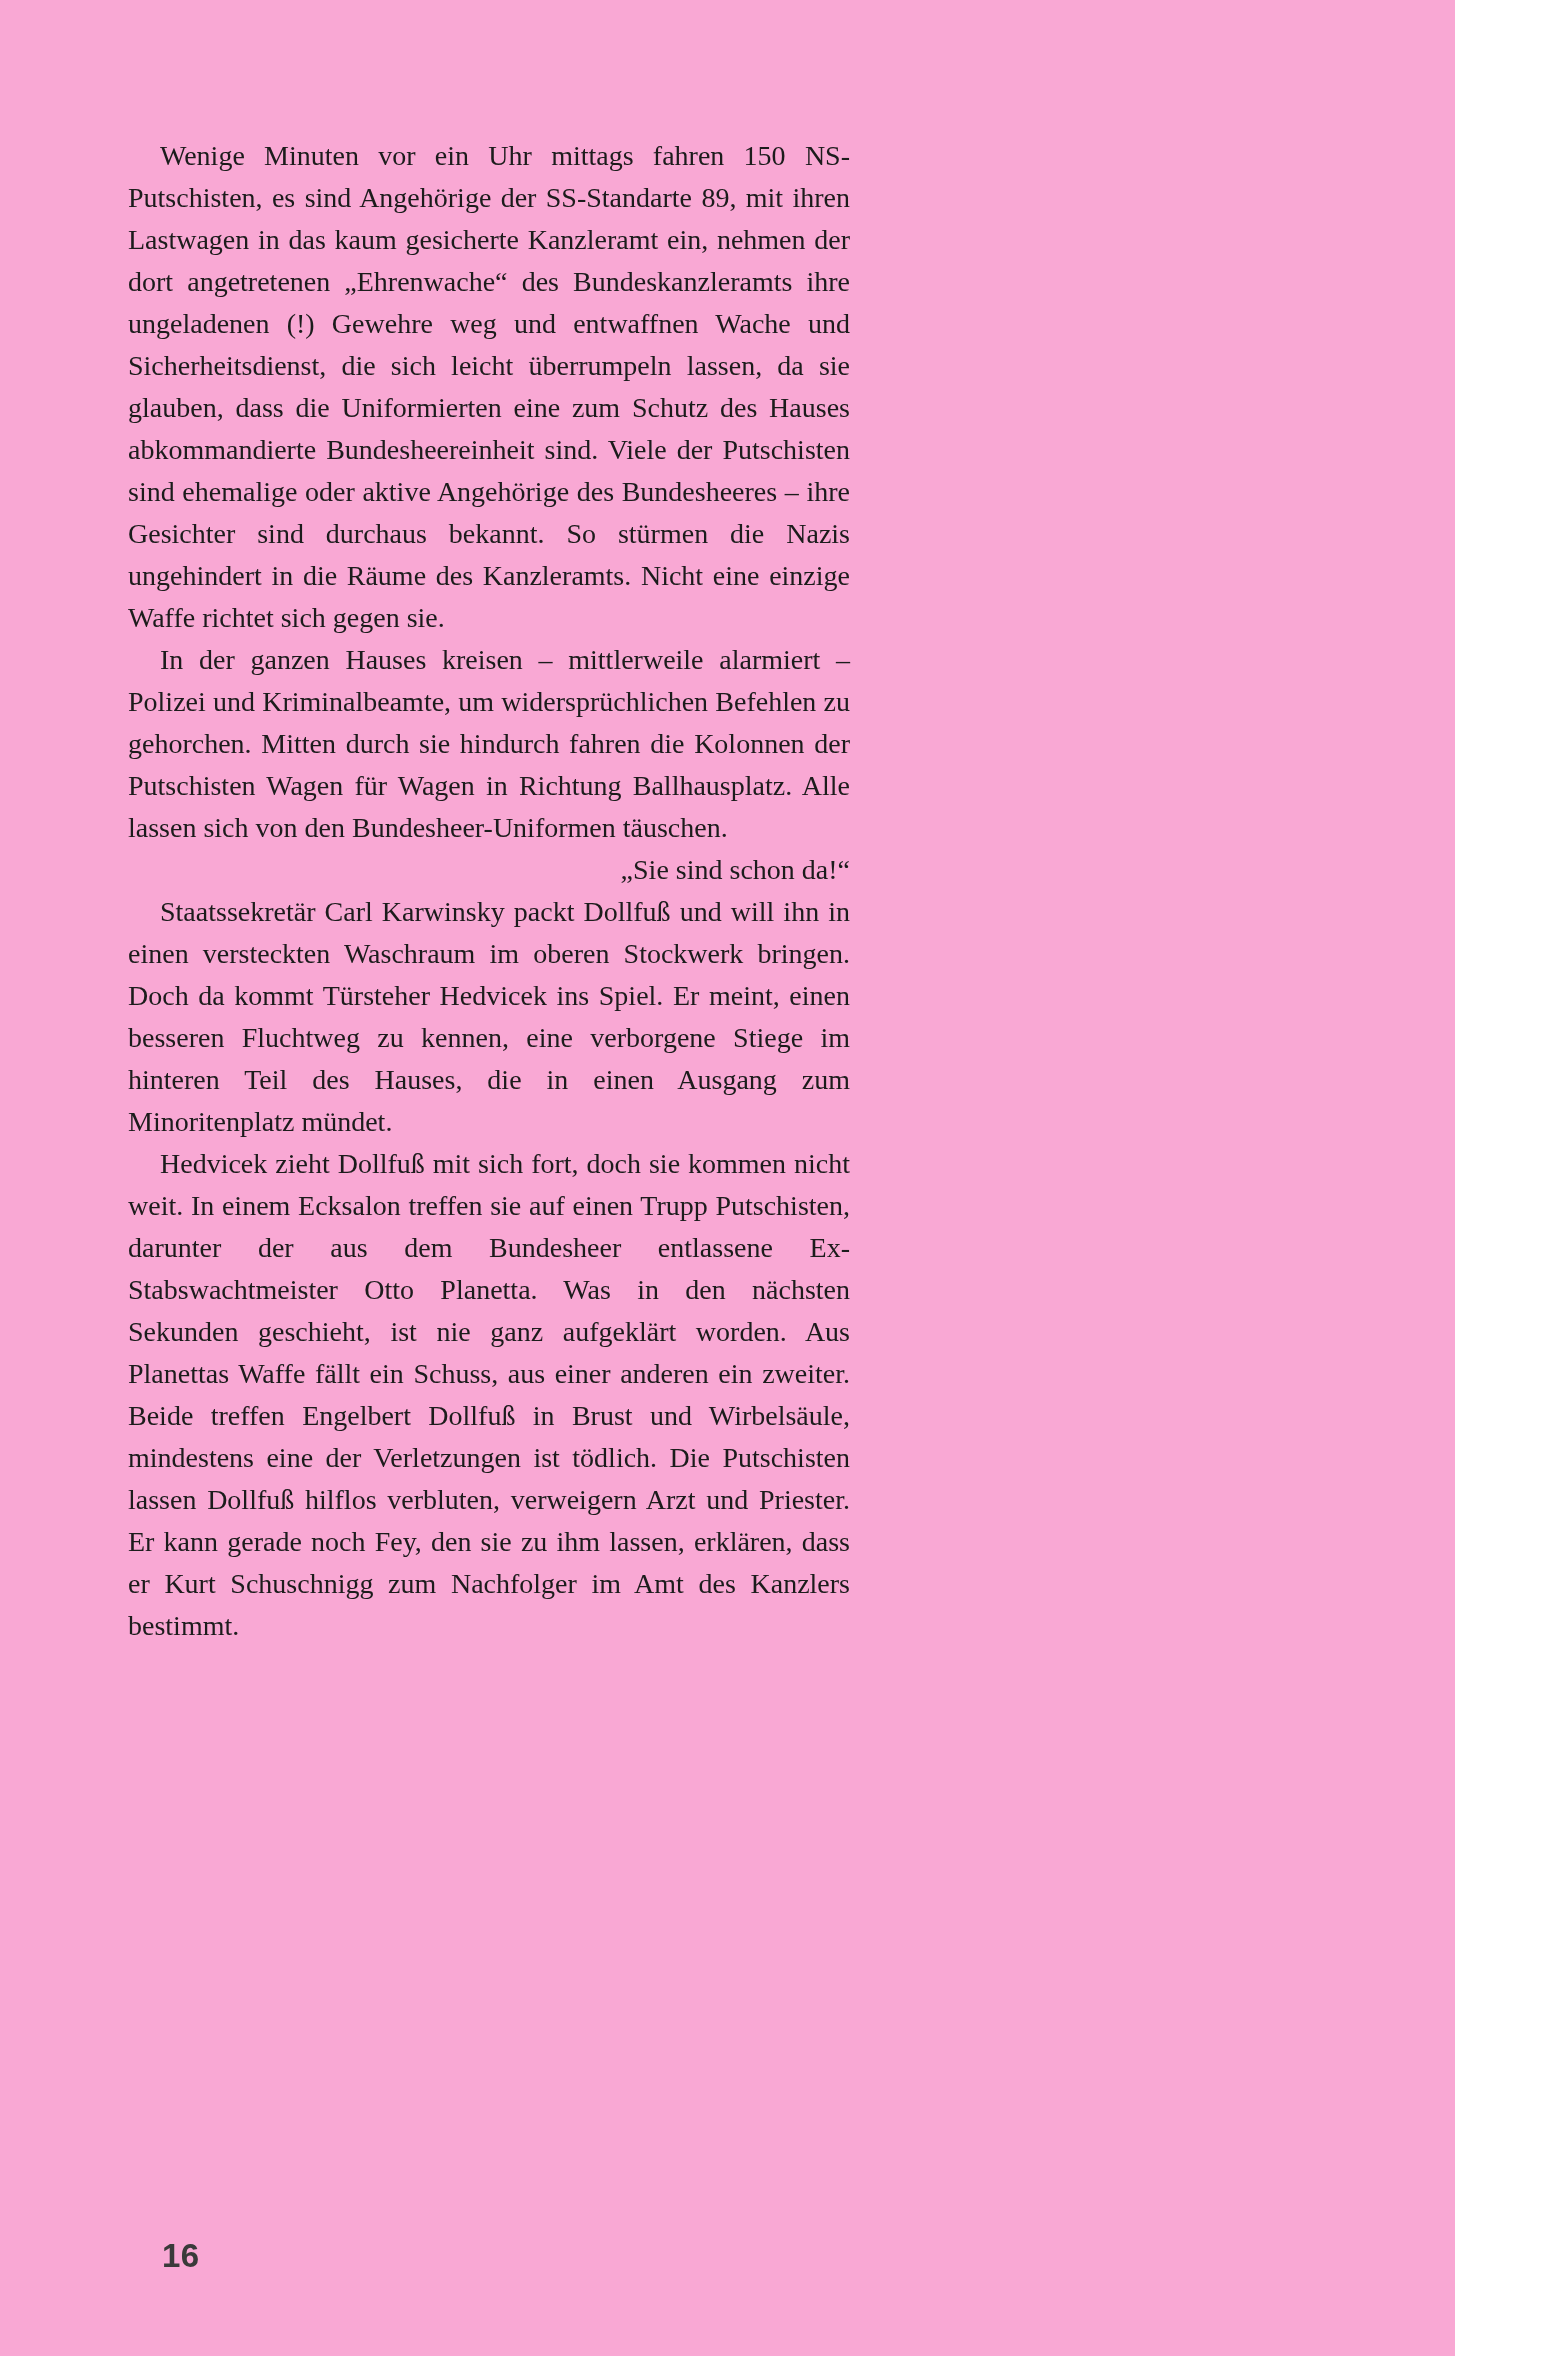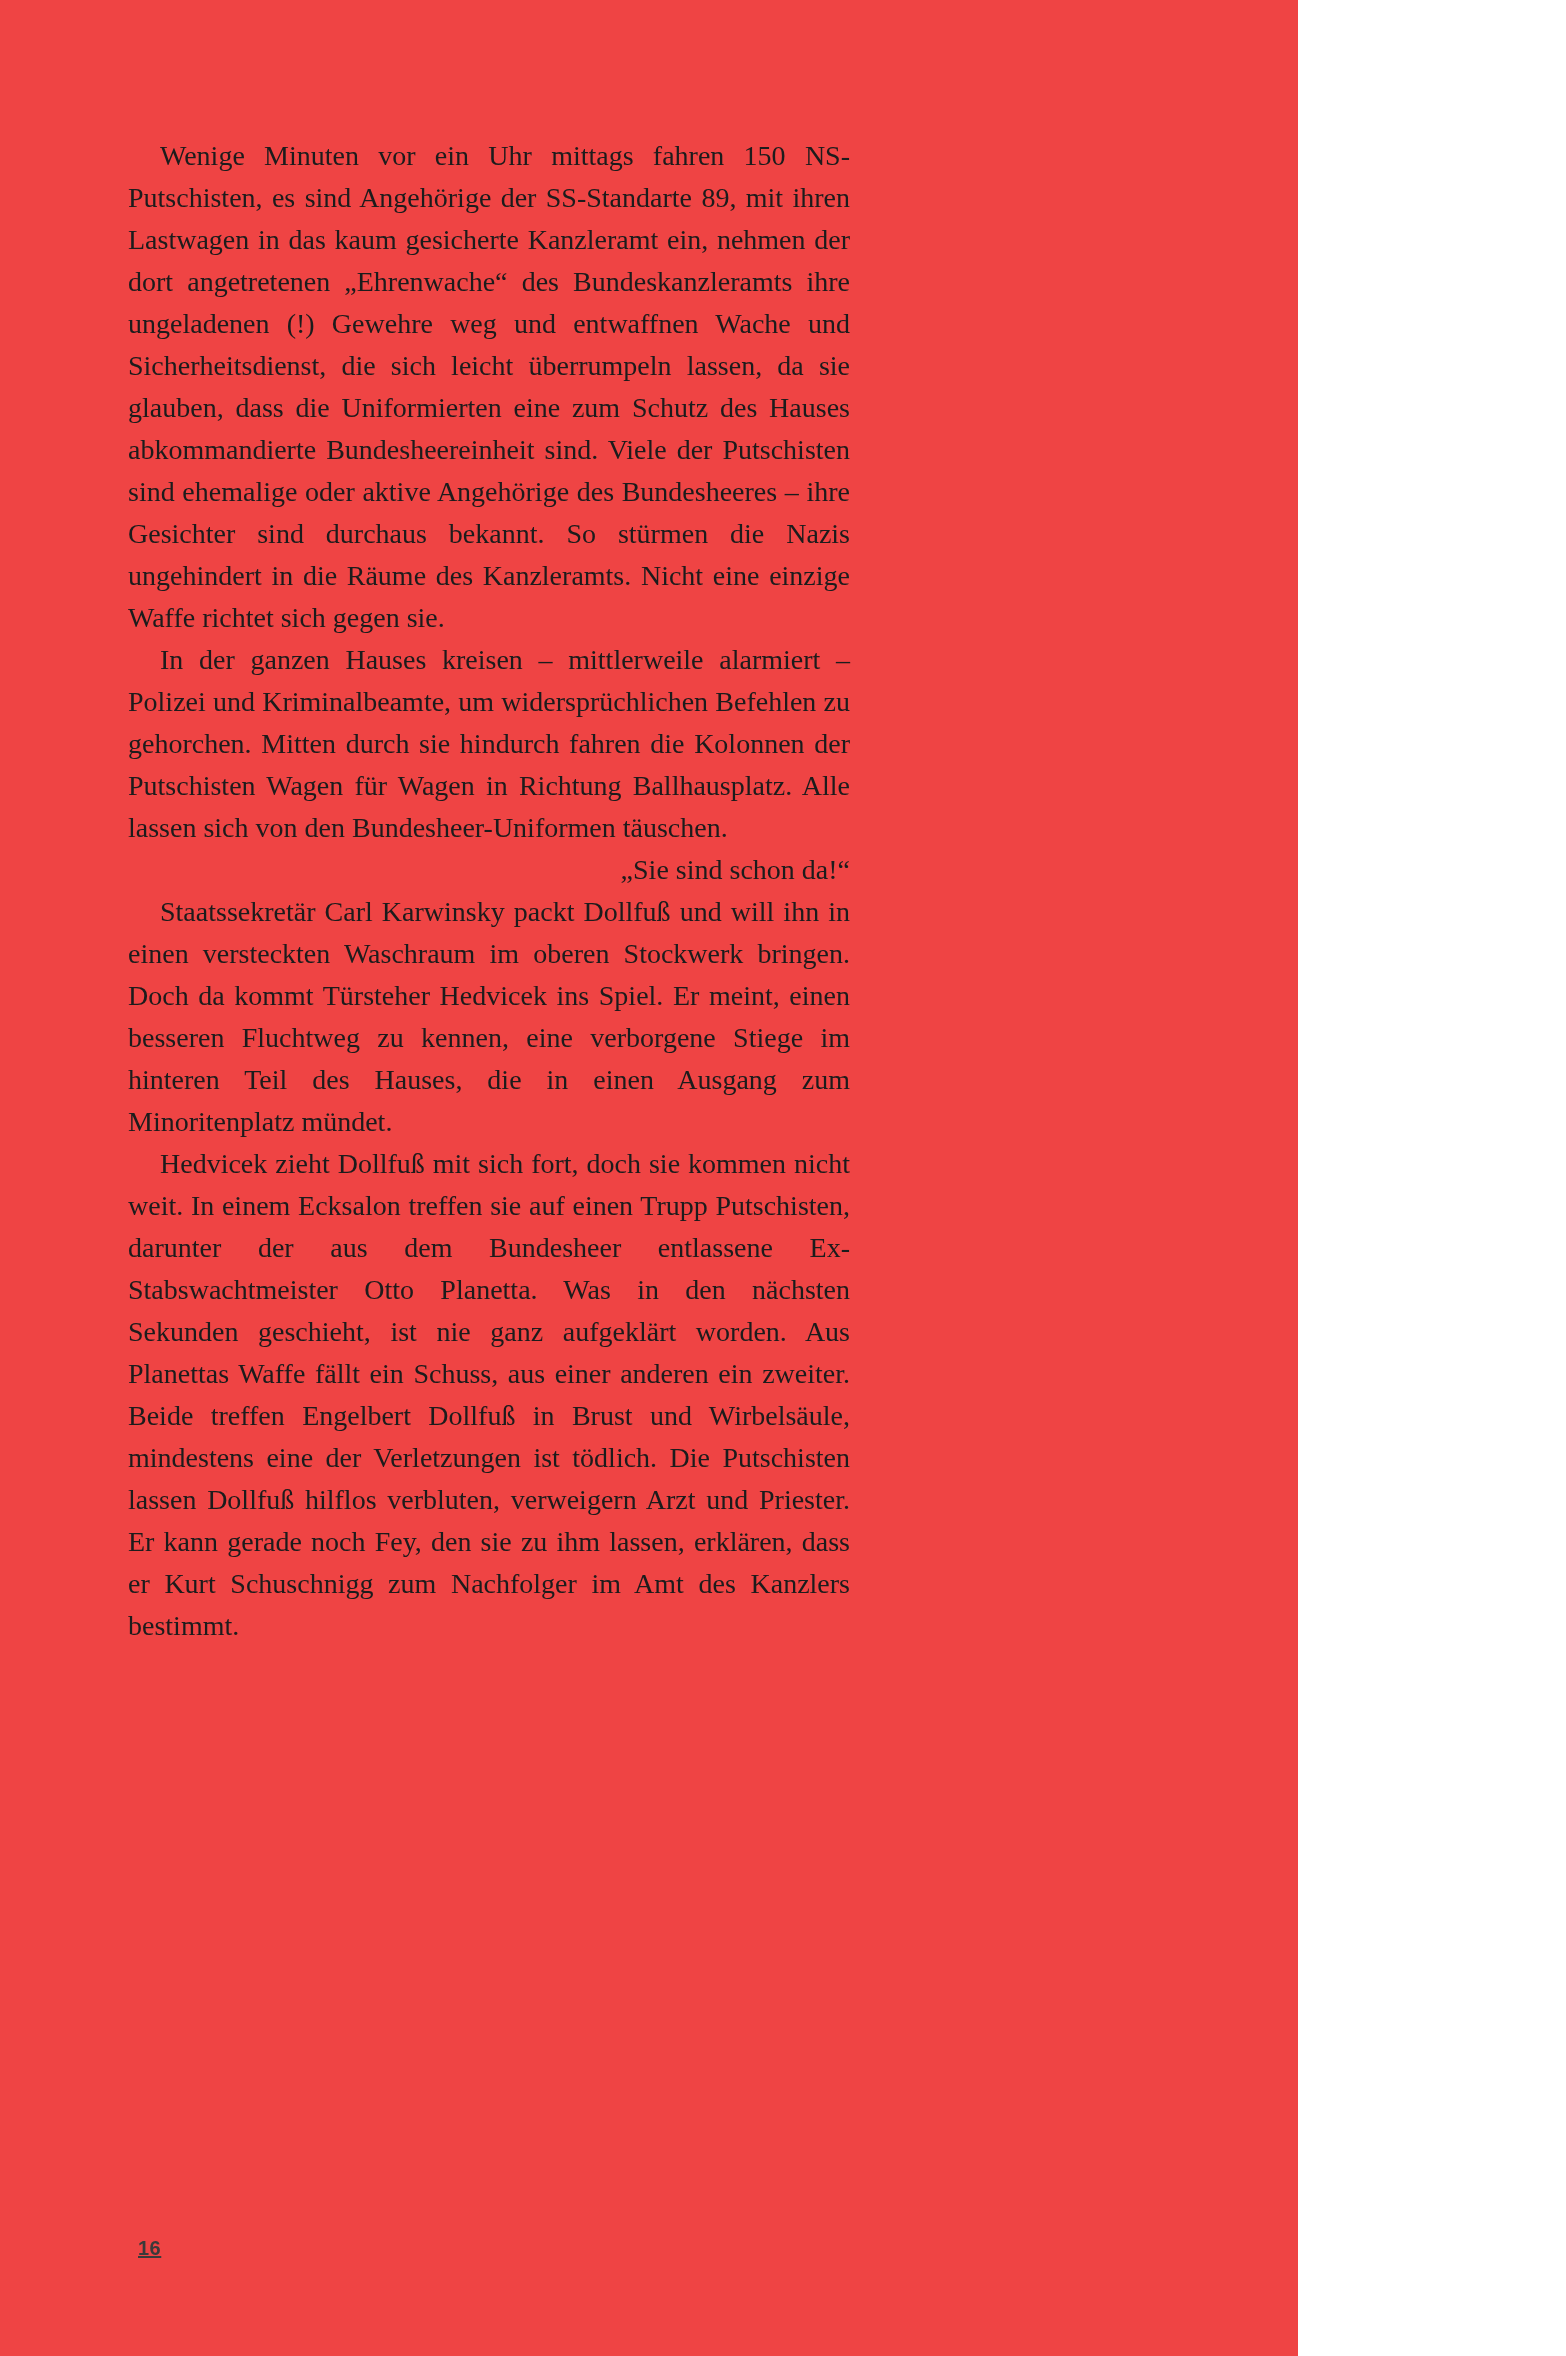--- a/index.html
+++ b/index.html
@@ -2,23 +2,23 @@
 <html style="font-size:15px"><head>
 <meta charset="utf-8">
 <style>
   html, body {
     margin: 0;
     padding: 0;
     background: #ffffff;
   }
   .page {
     position: relative;
-    width: 1298px;
+    width: 1455px;
     height: 2356px;
-    background: #ef4444;
+    background: #f9a8d4;
     box-sizing: border-box;
     overflow: hidden;
   }
   .text-block {
     position: absolute;
     left: 128px;
     top: 135px;
     width: 722px;
   }
   .para {
@@ -31,28 +31,27 @@
     text-justify: inter-word;
     hyphens: manual;
     -webkit-hyphens: manual;
     text-indent: 32px;
   }
   .para.no-justify {
     text-align: right;
   }
   .page-number {
     position: absolute;
-    left: 138px;
+    left: 162px;
     top: 2237px;
     font-family: "Liberation Sans", "DejaVu Sans", sans-serif;
-    font-size: 20px;
+    font-size: 33px;
     font-weight: bold;
     color: #3a3a3a;
     letter-spacing: 0.5px;
-    text-decoration: underline;
   }
 </style>
 </head>
 <body>
 
 <div class="page">
 
   <div class="text-block">
     <p class="para">Wenige Minuten vor ein Uhr mittags fahren 150 NS-Putschisten, es sind Angehörige der SS-Standarte 89, mit ihren Lastwagen in das kaum gesicherte Kanzleramt ein, nehmen der dort angetretenen „Ehrenwache“ des Bundeskanzleramts ihre ungeladenen (!) Gewehre weg und entwaffnen Wache und Sicherheitsdienst, die sich leicht überrumpeln lassen, da sie glauben, dass die Uniformierten eine zum Schutz des Hauses abkommandierte Bundesheereinheit sind. Viele der Putschisten sind ehemalige oder aktive Angehörige des Bundesheeres – ihre Gesichter sind durchaus bekannt. So stürmen die Nazis ungehindert in die Räume des Kanzleramts. Nicht eine einzige Waffe richtet sich gegen sie.</p>
     <p class="para">In der ganzen Hauses kreisen – mittlerweile alarmiert – Polizei und Kriminalbeamte, um widersprüchlichen Befehlen zu gehorchen. Mitten durch sie hindurch fahren die Kolonnen der Putschisten Wagen für Wagen in Richtung Ballhausplatz. Alle lassen sich von den Bundesheer-Uniformen täuschen.</p>

